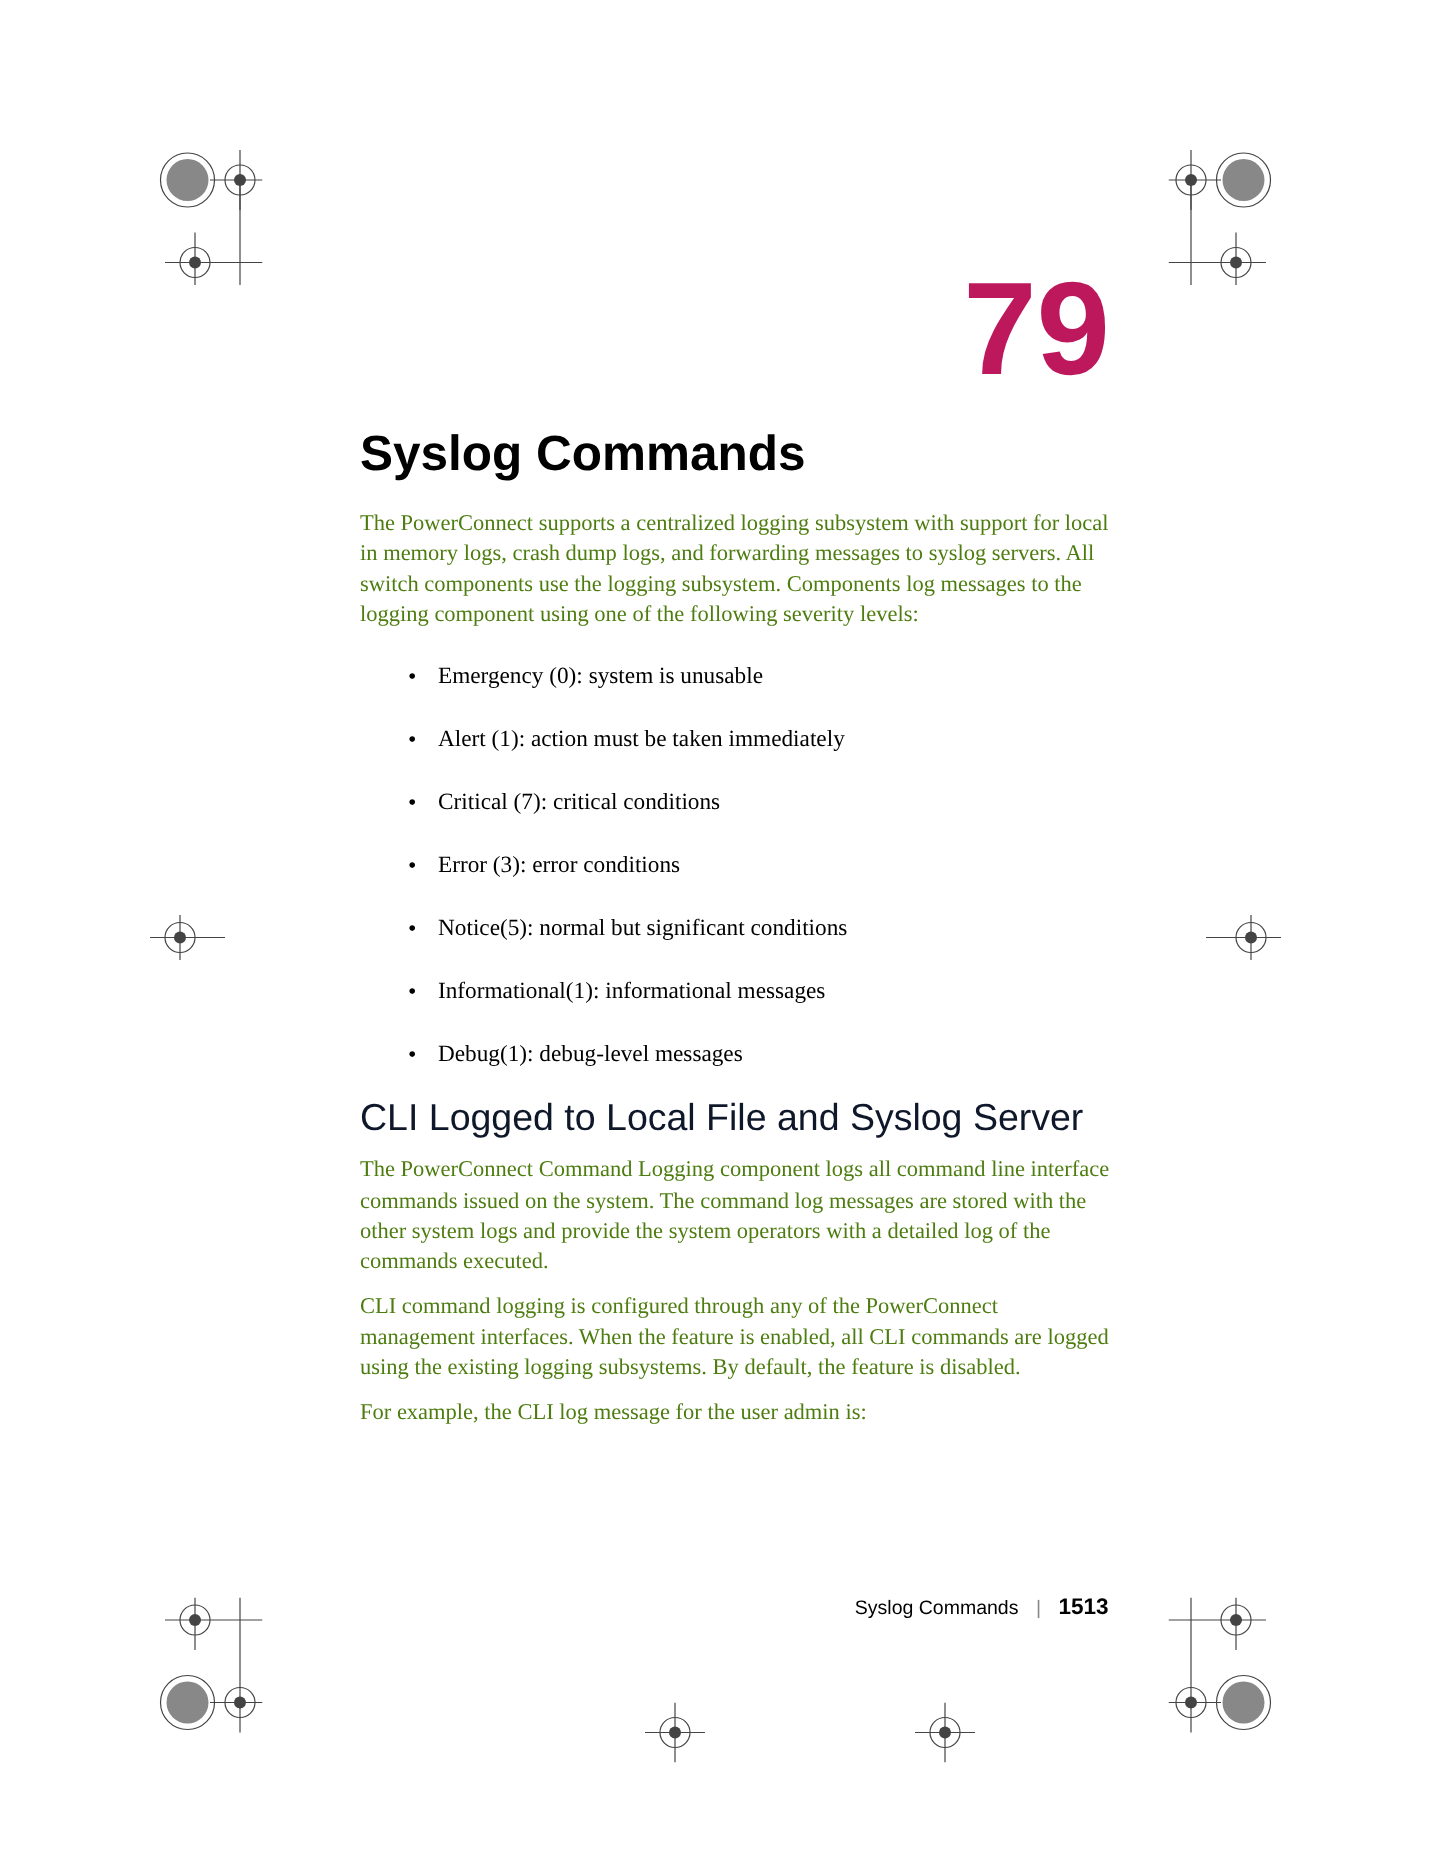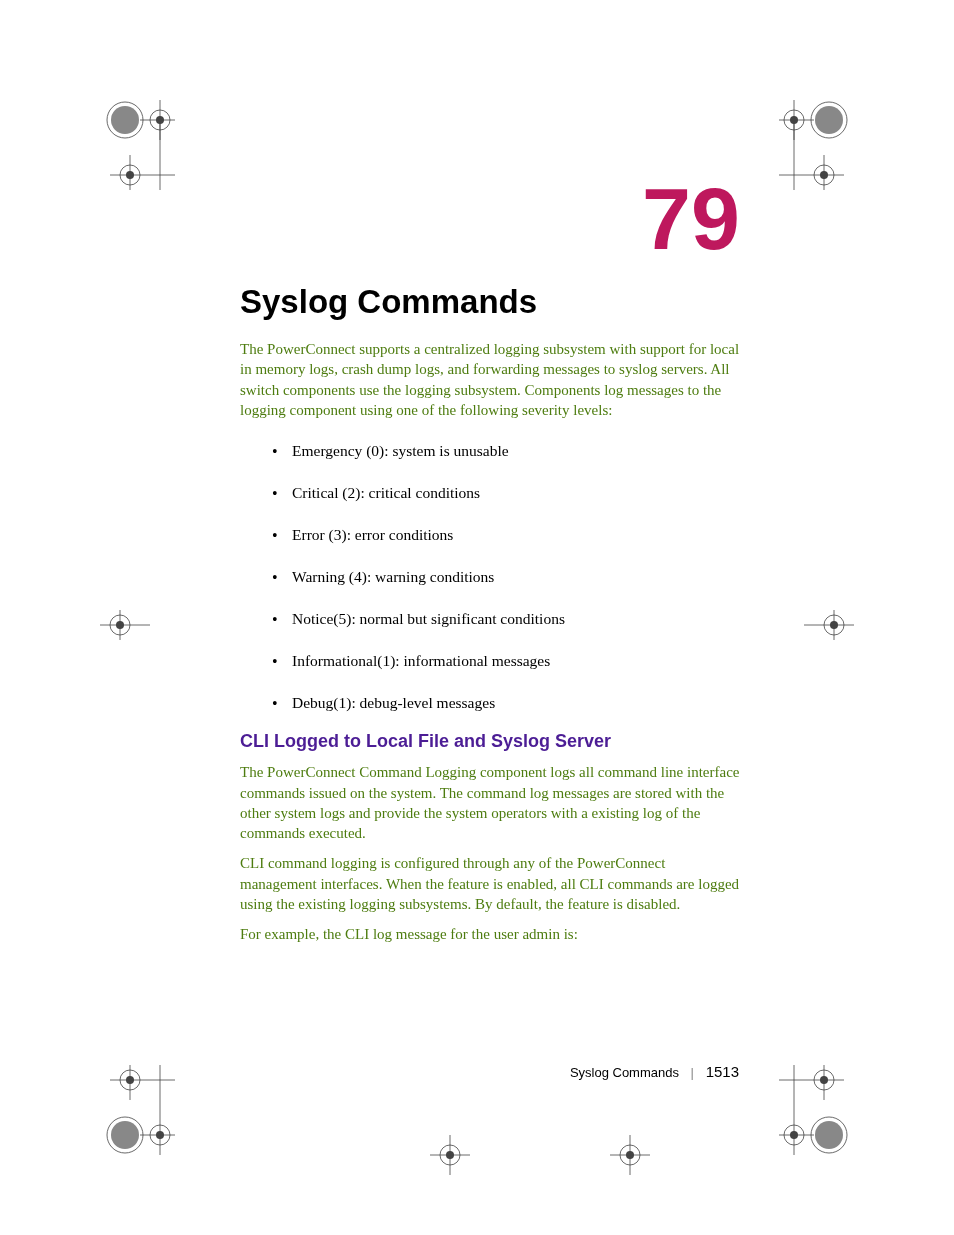--- a/index.html
+++ b/index.html
@@ -54,41 +54,41 @@
       margin-top: 21px;
     }
     .severity-list li::before {
       content: "•";
       position: absolute;
       left: 0;
       font-size: 16px;
     }
     .section-heading {
       font-family: Arial, Helvetica, sans-serif;
-      font-size: 18px;
-      font-weight: bold;
-      color: #4c1d95;
+      font-size: 25px;
+      font-weight: normal;
+      color: #0f172a;
       margin: 18px 0 10px 0;
     }
     .footer {
       position: absolute;
       bottom: 155px;
       right: 215px;
       font-size: 13px;
       font-family: Arial, Helvetica, sans-serif;
     }
     .footer-title {
       font-weight: normal;
     }
     .footer-sep {
       margin: 0 8px;
       color: #888;
     }
     .footer-page {
-      font-weight: normal;
+      font-weight: bold;
       font-size: 15px;
     }
     .crop-mark {
       position: absolute;
     }
     .crop-mark svg {
       display: block;
     }
   </style>
 </head>
@@ -191,29 +191,29 @@
     <line x1="0" y1="70" x2="35" y2="70" stroke="#444" stroke-width="0.8"></line>
   </svg>
 </div>
 
 <div class="page-content">
   <div class="chapter-number">79</div>
   <h1 class="chapter-title">Syslog Commands</h1>
   <p class="body-text">The PowerConnect supports a centralized logging subsystem with support for local in memory logs, crash dump logs, and forwarding messages to syslog servers. All switch components use the logging subsystem. Components log messages to the logging component using one of the following severity levels:</p>
   <ul class="severity-list">
     <li>Emergency (0): system is unusable</li>
-    <li>Critical (2): critical conditions</li>
+    <li>Alert (1): action must be taken immediately</li>
+    <li>Critical (7): critical conditions</li>
     <li>Error (3): error conditions</li>
-    <li>Warning (4): warning conditions</li>
     <li>Notice(5): normal but significant conditions</li>
     <li>Informational(1): informational messages</li>
     <li>Debug(1): debug-level messages</li>
   </ul>
   <h2 class="section-heading">CLI Logged to Local File and Syslog Server</h2>
-  <p class="body-text">The PowerConnect Command Logging component logs all command line interface commands issued on the system. The command log messages are stored with the other system logs and provide the system operators with a existing log of the commands executed.</p>
+  <p class="body-text">The PowerConnect Command Logging component logs all command line interface commands issued on the system. The command log messages are stored with the other system logs and provide the system operators with a detailed log of the commands executed.</p>
   <p class="body-text">CLI command logging is configured through any of the PowerConnect management interfaces. When the feature is enabled, all CLI commands are logged using the existing logging subsystems. By default, the feature is disabled.</p>
   <p class="body-text">For example, the CLI log message for the user admin is:</p>
 </div>
 
 <div class="footer">
   <span class="footer-title">Syslog Commands</span>
   <span class="footer-sep">|</span>
   <span class="footer-page">1513</span>
 </div>
 

